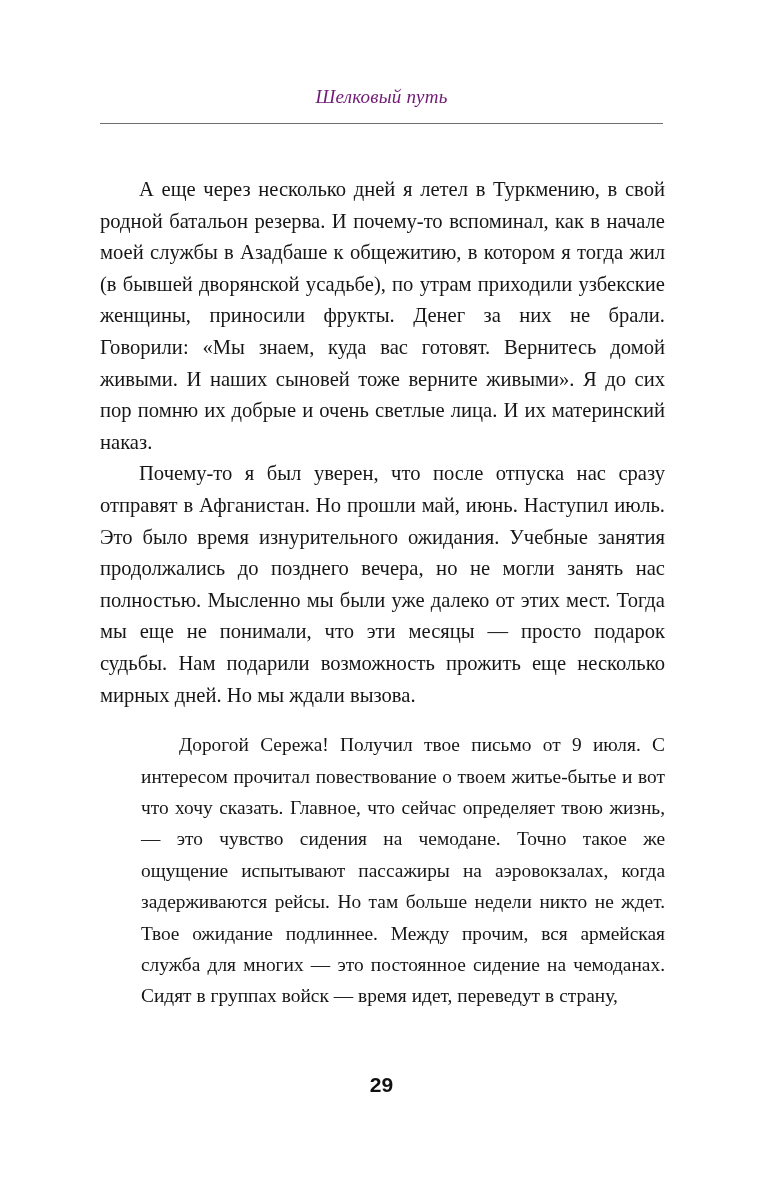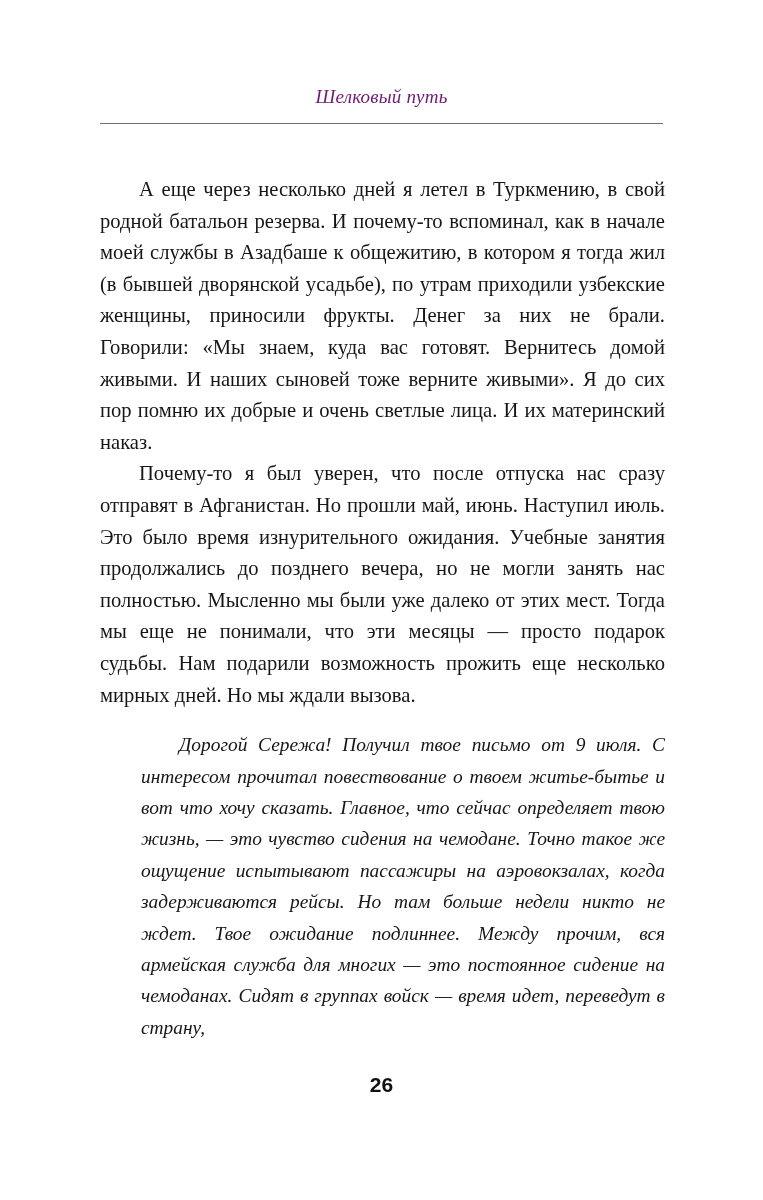--- a/index.html
+++ b/index.html
@@ -58,21 +58,20 @@
     hyphens: none;
     word-spacing: 0.1px;
   }
   .letter {
     margin-top: 18px;
     width: 524px;
     margin-left: 41px;
   }
   .letter p {
     margin: 0;
-    font-style: italic;
     font-size: 19.4px;
     line-height: 31.4px;
     text-align: justify;
     text-indent: 38px;
     color: #161616;
   }
   .folio {
     position: absolute;
     top: 1073px;
     left: 0;
@@ -95,15 +94,15 @@
 
   <div class="body-text">
     <p>А еще через несколько дней я летел в Туркмению, в свой родной батальон резерва. И почему-то вспоминал, как в начале моей службы в Азадбаше к общежитию, в котором я тогда жил (в бывшей дворянской усадьбе), по утрам приходили узбекские женщины, приносили фрукты. Денег за них не брали. Говорили: «Мы знаем, куда вас готовят. Вернитесь домой живыми. И наших сыновей тоже верните живыми». Я до сих пор помню их добрые и очень светлые лица. И их материнский наказ.</p>
     <p>Почему-то я был уверен, что после отпуска нас сразу отправят в Афганистан. Но прошли май, июнь. Наступил июль. Это было время изнурительного ожидания. Учебные занятия продолжались до позднего вечера, но не могли занять нас полностью. Мысленно мы были уже далеко от этих мест. Тогда мы еще не понимали, что эти месяцы — просто подарок судьбы. Нам подарили возможность прожить еще несколько мирных дней. Но мы ждали вызова.</p>
 
     <div class="letter">
       <p>Дорогой Сережа! Получил твое письмо от 9 июля. С интересом прочитал повествование о твоем житье-бытье и вот что хочу сказать. Главное, что сейчас определяет твою жизнь, — это чувство сидения на чемодане. Точно такое же ощущение испытывают пассажиры на аэровокзалах, когда задерживаются рейсы. Но там больше недели никто не ждет. Твое ожидание подлиннее. Между прочим, вся армейская служба для многих — это постоянное сидение на чемоданах. Сидят в группах войск — время идет, переведут в страну,</p>
     </div>
   </div>
 
-  <div class="folio">26</div>
+  <div class="folio">29</div>
 
 </div>
 
 </body></html>

